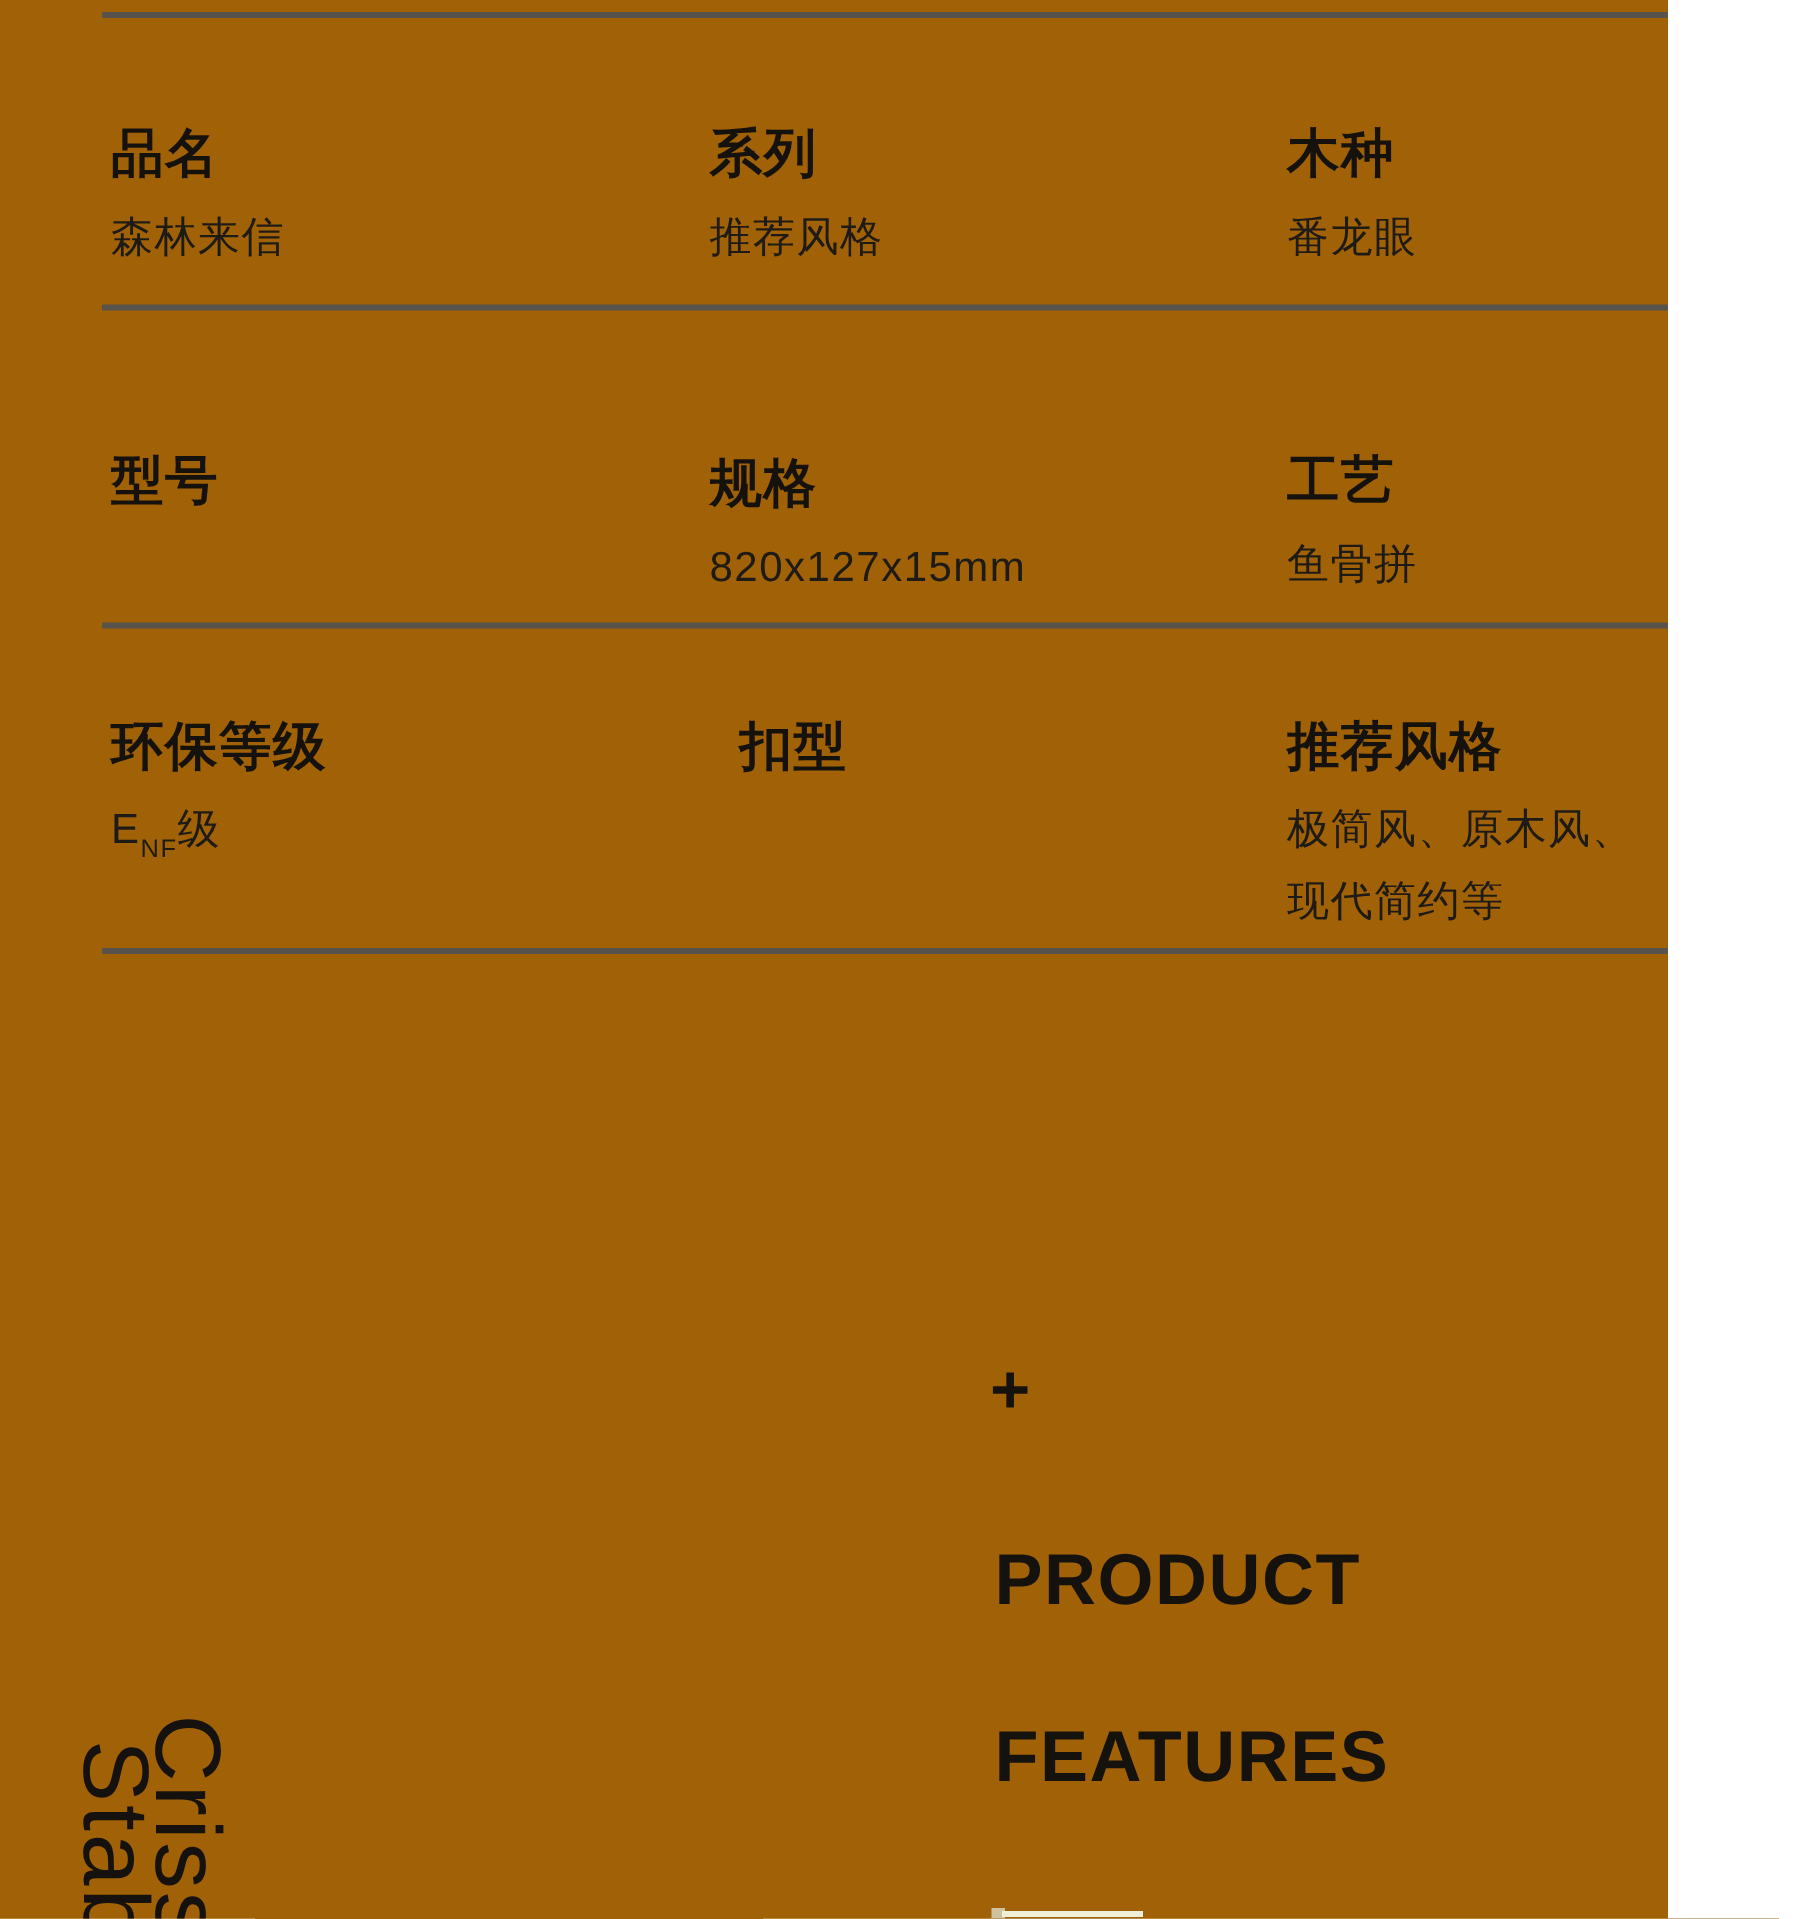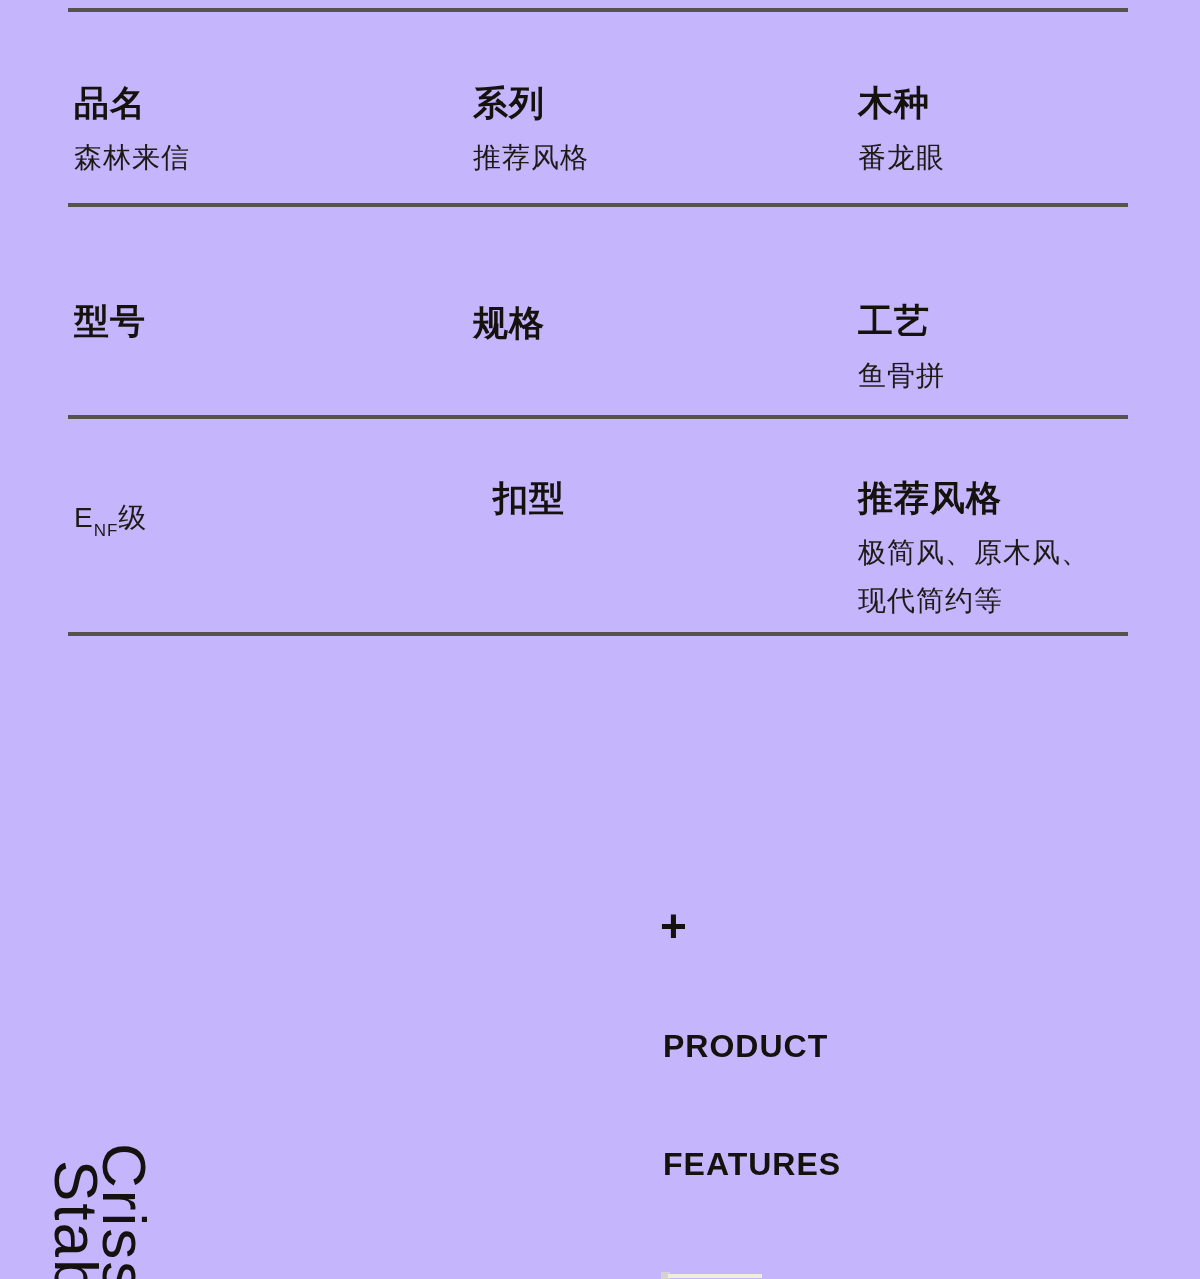--- a/index.html
+++ b/index.html
@@ -1,21 +1,21 @@
 <!DOCTYPE html>
 <html><head>
 <meta charset="utf-8">
 <style>
   html,body { margin:0; padding:0; }
   body { font-family: "Liberation Sans", sans-serif; }
   .page {
     position: relative;
-    width: 1200px;
+    width: 1112px;
     height: 1279px;
-    background: #c4b5fd;
+    background: #a16207;
     overflow: hidden;
     color: #17140F;
   }
   .hr {
     position: absolute;
     left: 68px;
     width: 1060px;
     height: 4px;
     background: #57524B;
   }
@@ -50,21 +50,21 @@
     top: 903px;
     font-size: 46px;
     font-weight: bold;
     line-height: 1;
     color: #15120D;
   }
   .feat-line {
     position: absolute;
     left: 663px;
     margin: 0;
-    font-size: 32px;
+    font-size: 48px;
     font-weight: bold;
     letter-spacing: 1px;
     line-height: 1;
     color: #15120D;
     white-space: nowrap;
   }
   .feat-line.l1 { top: 1030px; }
   .feat-line.l2 { top: 1148px; }
   .vtext {
     position: absolute;
@@ -118,27 +118,29 @@
   <div class="cell" style="left:858px; top:85px">
     <div class="spec-label">木种</div>
     <div class="spec-value">番龙眼</div>
   </div>
 
   <div class="cell" style="left:74px; top:303px">
     <div class="spec-label">型号</div>
   </div>
   <div class="cell" style="left:473px; top:305px">
     <div class="spec-label">规格</div>
+    <div class="spec-value">820x127x15mm</div>
   </div>
   <div class="cell" style="left:858px; top:303px">
     <div class="spec-label">工艺</div>
     <div class="spec-value">鱼骨拼</div>
   </div>
 
   <div class="cell" style="left:74px; top:480px">
+    <div class="spec-label">环保等级</div>
     <div class="spec-value"><span>E</span><span class="sub-nf">NF</span><span>级</span></div>
   </div>
   <div class="cell" style="left:493px; top:480px">
     <div class="spec-label">扣型</div>
   </div>
   <div class="cell" style="left:858px; top:480px">
     <div class="spec-label">推荐风格</div>
     <div class="spec-value multi">
       <div>极简风、原木风、</div>
       <div>现代简约等</div>

